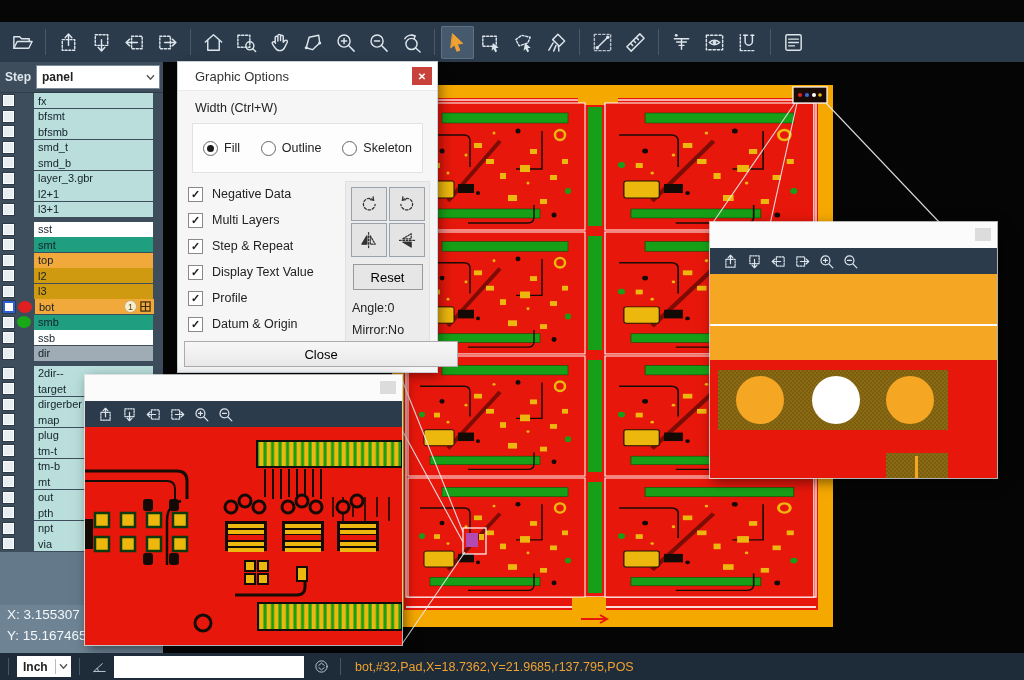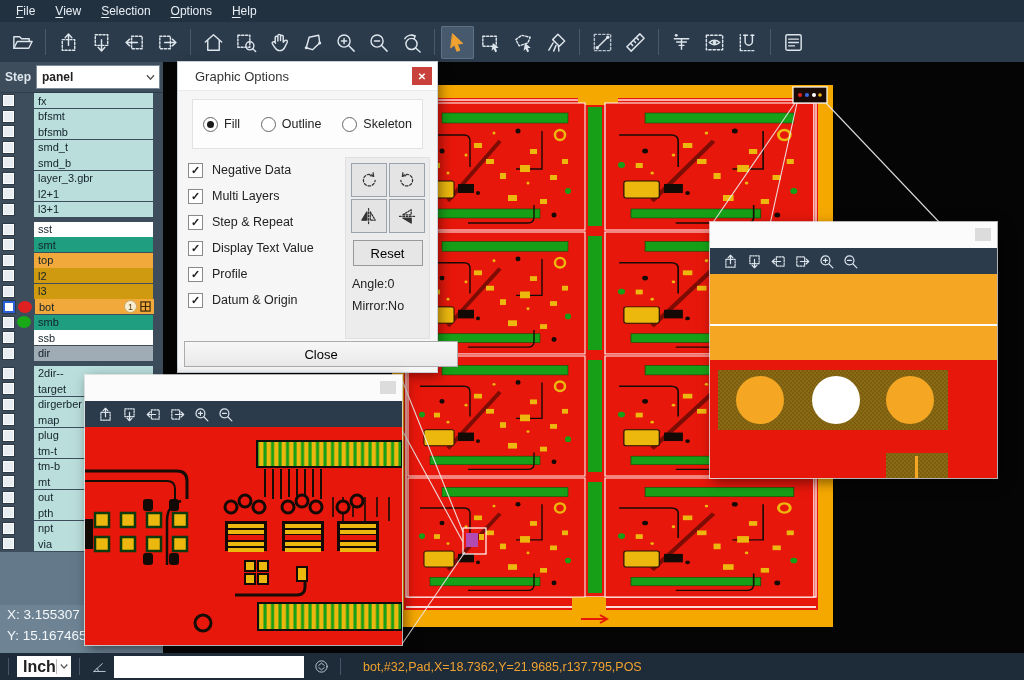--- a/index.html
+++ b/index.html
@@ -47,27 +47,27 @@
   .gridico{flex:none;width:11px;height:11px;margin:0 3px 0 3px;}
   .sidebar-bottom{position:absolute;left:0;top:490px;width:163px;height:101px;
                   background:linear-gradient(#64798a 52%,#6e8494 52%);}
   .coords{position:absolute;left:7px;bottom:6px;color:#f3f7fa;font-size:13.5px;line-height:1.6;}
 
   
   .statusbar{position:absolute;left:0;top:653px;width:1024px;height:27px;background:#1e2b38;
              display:flex;align-items:center;}
   .sdiv{width:1px;height:17px;background:#455667;margin:0 8px;flex:none;}
   .unit-combo{width:48px;height:21px;background:#fff;display:flex;align-items:center;
-              font-size:16px;font-weight:bold;color:#222;padding-left:6px;flex:none;}
+              font-size:12px;font-weight:bold;color:#222;padding-left:6px;flex:none;}
   .unit-combo svg{margin-left:auto;width:9px;height:7px;stroke:#555;fill:none;stroke-width:1.6;
                   border-left:1px solid #bbb;padding:4px 3px;}
   .sbicon{flex:none;display:flex;align-items:center;justify-content:center;width:22px;height:22px;}
   .sbicon svg{width:17px;height:17px;fill:none;stroke:#b9c6d2;stroke-width:1.4;stroke-linecap:round;stroke-linejoin:round;}
   .cmd-input{width:186px;height:20px;background:#fff;border:0;margin-left:4px;flex:none;}
-  .status-msg{color:#f0a231;font-size:12.5px;margin-left:14px;white-space:nowrap;}
+  .status-msg{color:#f0a231;font-size:12.5px;margin-left:6px;white-space:nowrap;}
 
   
   .dialog{position:absolute;left:178px;top:62px;width:259px;height:310px;background:#f6f6f6;
           box-shadow:0 0 0 1px #c9d1d8,3px 4px 12px rgba(0,0,0,.45);font-size:12.5px;color:#222;}
   .dlg-title{height:28px;background:#fff;border-bottom:1px solid #eaeaea;display:flex;
              align-items:center;padding-left:17px;font-size:13px;color:#333;}
   .dlg-close{position:absolute;top:5px;right:5px;width:20px;height:18px;background:#c8423b;color:#fff;
              font-size:10px;display:flex;align-items:center;justify-content:center;font-weight:bold;}
   .dlg-width{margin:10px 0 0 17px;}
   .radio-box{margin:8px 14px 0 14px;background:#fdfdfd;border:1px solid #e2e2e2;height:32px;
@@ -104,27 +104,20 @@
   #popup1{left:85px;top:375px;width:317px;height:270px;}
   #popup1 .p-content{height:218px;}
   #popup2{left:710px;top:222px;width:287px;height:256px;}
   #popup2 .p-content{height:204px;}
 </style>
 </head>
 <body>
 
 <div class="app">
 
-  <div class="menubar" id="menubar">
-      <div class="menu-item"><u>F</u>ile</div>
-      <div class="menu-item"><u>V</u>iew</div>
-      <div class="menu-item"><u>S</u>election</div>
-      <div class="menu-item"><u>O</u>ptions</div>
-      <div class="menu-item"><u>H</u>elp</div>
-    </div>
 
   <div class="toolbar" id="toolbar">
       <span class="tbtn">
         <svg viewBox="0 0 24 24">
           <path d="M3 18 V6 h6 l2 2 h8 v3"></path>
           <path d="M3 18 L6.5 11 H22 L18.5 18 Z"></path>
         </svg>
       </span>
       <span class="tdiv"></span>
       <span class="tbtn">
@@ -572,20 +565,21 @@
       <div class="coords">
         <div>X: 3.155307</div>
         <div>Y: 15.167465</div>
       </div>
     </div>
   </div>
 
   <div class="dialog">
     <div class="dlg-title">Graphic Options</div>
     <div class="dlg-close">✕</div>
+    <div class="dlg-width">Width (Ctrl+W)</div>
     <div class="radio-box" id="radio-box">
         <span class="radio">
           <span class="rdot sel"></span>
           <span>Fill</span>
         </span>
         <span class="radio">
           <span class="rdot"></span>
           <span>Outline</span>
         </span>
         <span class="radio">

